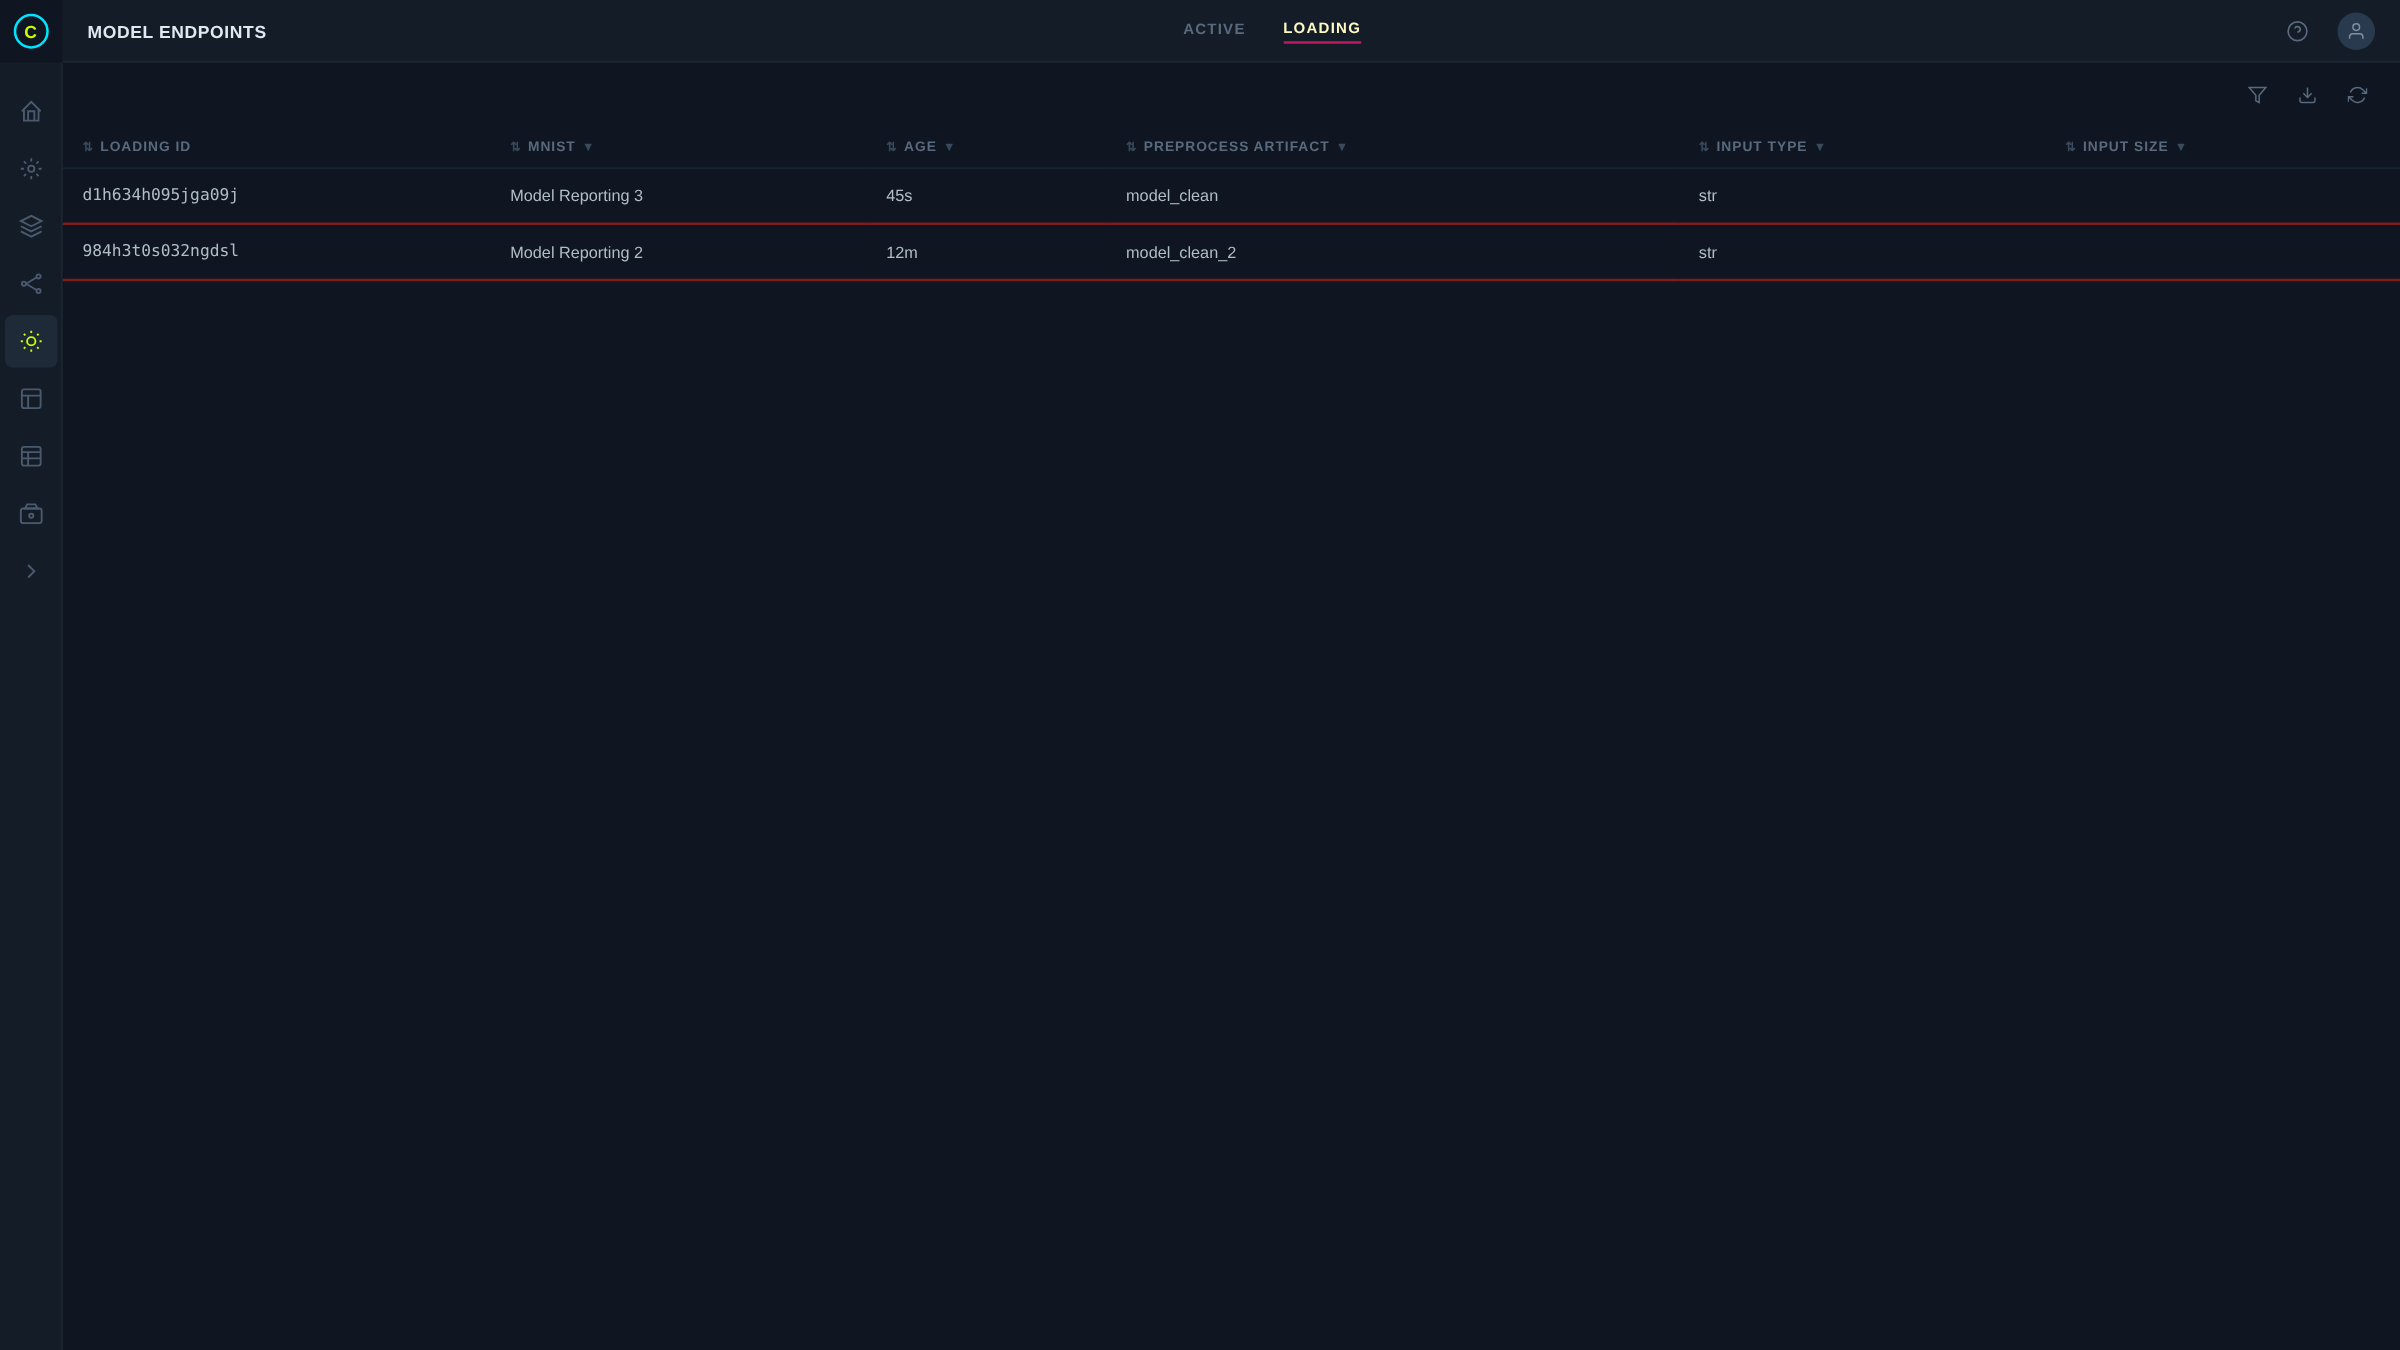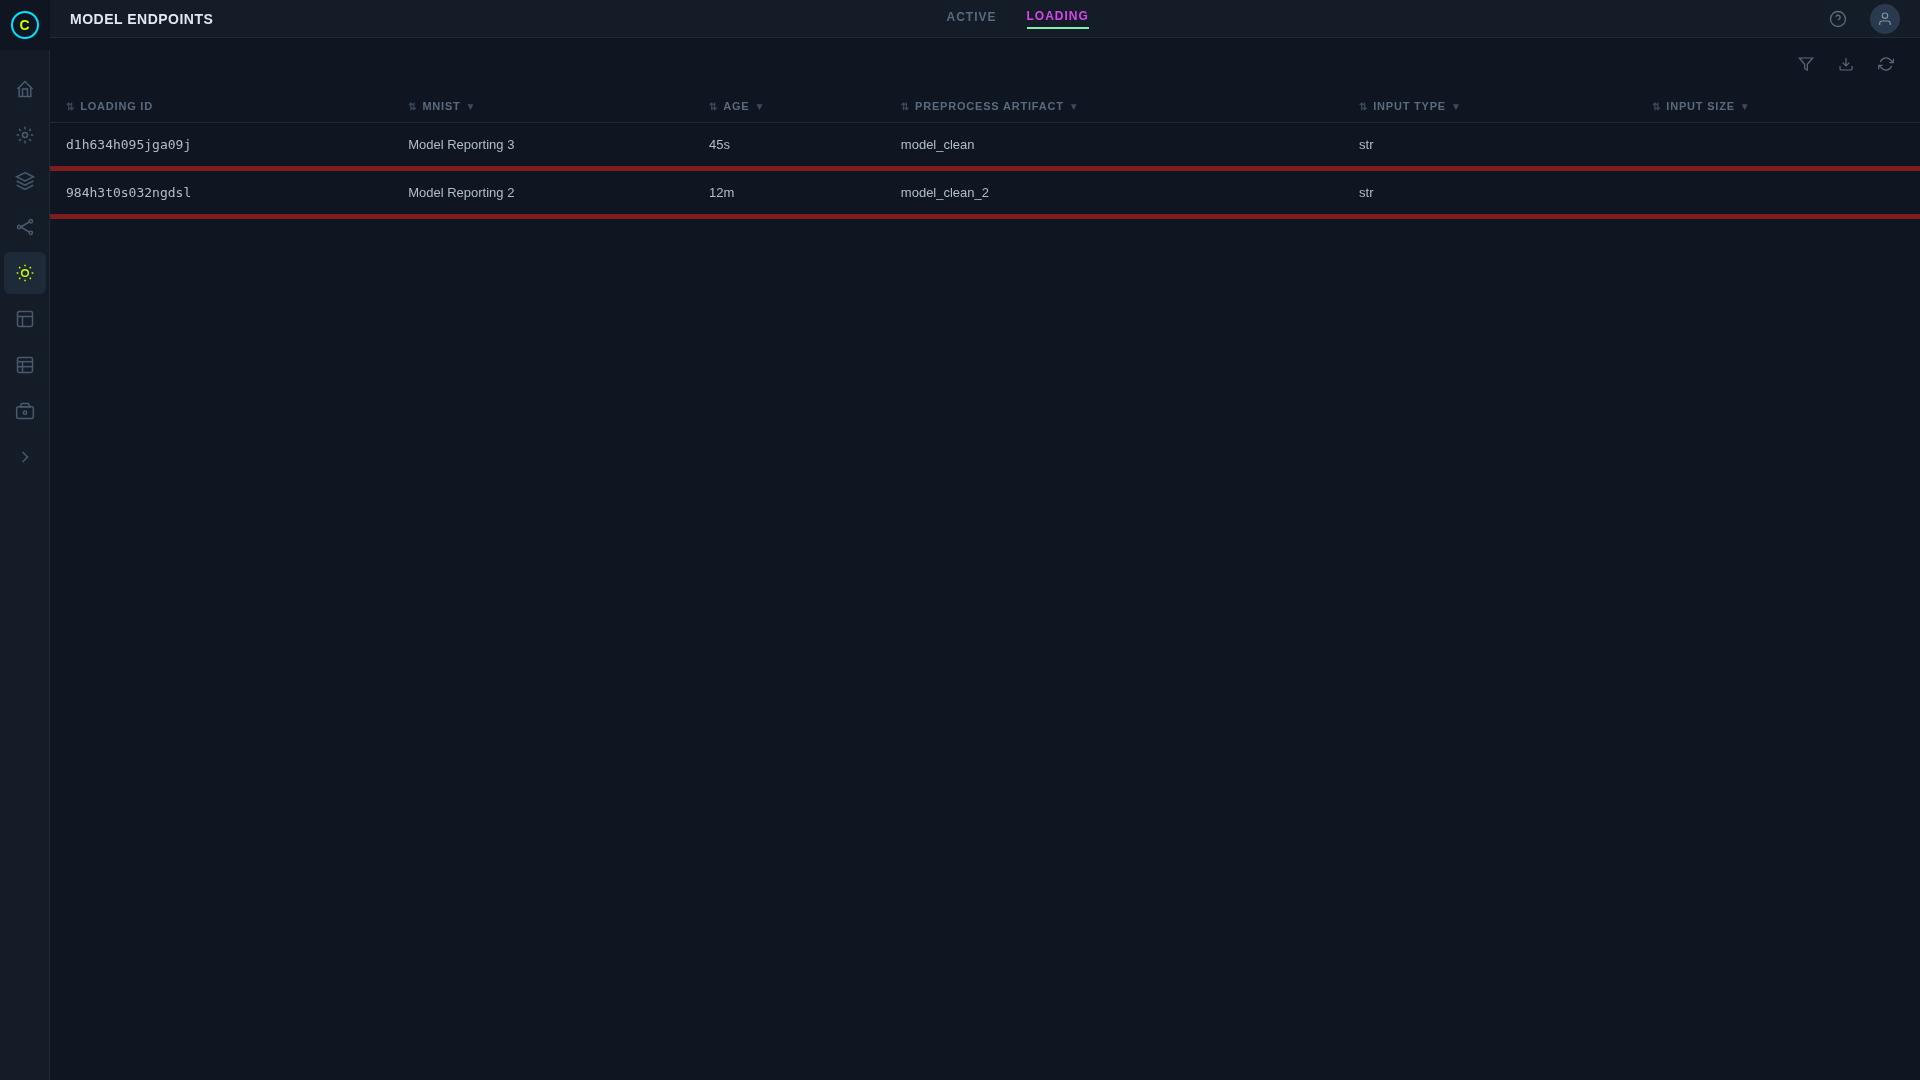--- a/index.html
+++ b/index.html
@@ -75,21 +75,21 @@
     
     .main-content {
       flex: 1;
       display: flex;
       flex-direction: column;
       overflow: hidden;
     }
 
     
     .topbar {
-      height: 38px;
+      height: 50px;
       background: #141c27;
       display: flex;
       align-items: center;
       padding: 0 20px;
       border-bottom: 1px solid #1e2a38;
       flex-shrink: 0;
     }
     .topbar-title {
       color: #e0e8f0;
       font-size: 14px;
@@ -105,22 +105,22 @@
     .topbar-tab {
       font-size: 12px;
       font-weight: 600;
       letter-spacing: 1px;
       color: #5a6a7e;
       cursor: pointer;
       padding-bottom: 4px;
       text-transform: uppercase;
     }
     .topbar-tab.active {
-      color: #d946ef;
-      border-bottom: 2px solid #86efac;
+      color: #fef9c3;
+      border-bottom: 2px solid #be185d;
     }
     .topbar-actions {
       display: flex;
       align-items: center;
       gap: 16px;
       margin-left: auto;
     }
     .topbar-icon-btn {
       width: 32px;
       height: 32px;
@@ -194,21 +194,21 @@
     }
     .sort-icon {
       color: #3a4a5e;
       font-size: 10px;
     }
     .filter-icon {
       color: #3a4a5e;
       font-size: 10px;
     }
     .data-table tbody tr {
-      border-bottom: 5px solid #7f1d1d;
+      border-bottom: 2px solid #7f1d1d;
       transition: background 0.15s;
     }
     .data-table td {
       padding: 14px 16px;
       font-size: 13px;
       color: #b0bec8;
     }
     .instance-id {
       color: #8ab4c8;
       font-family: monospace;

